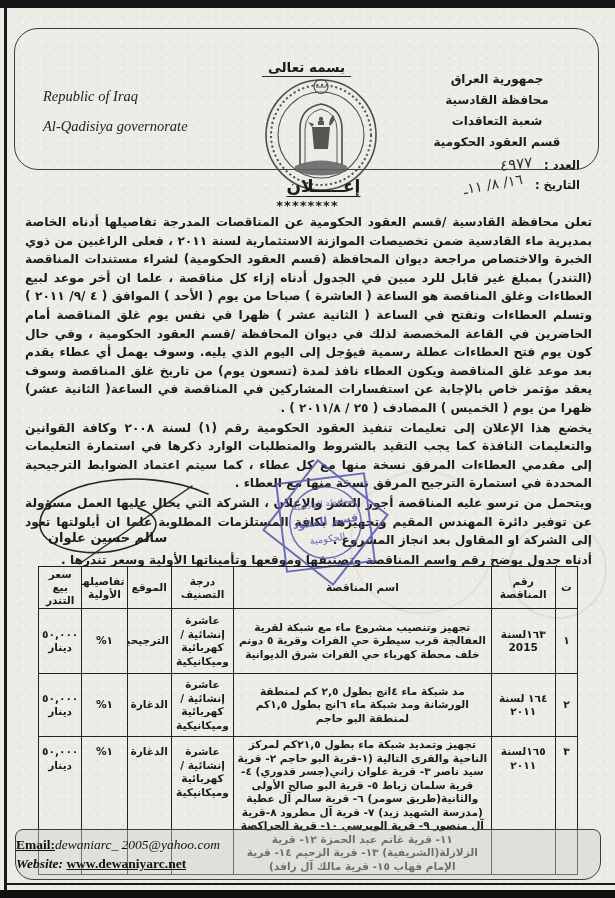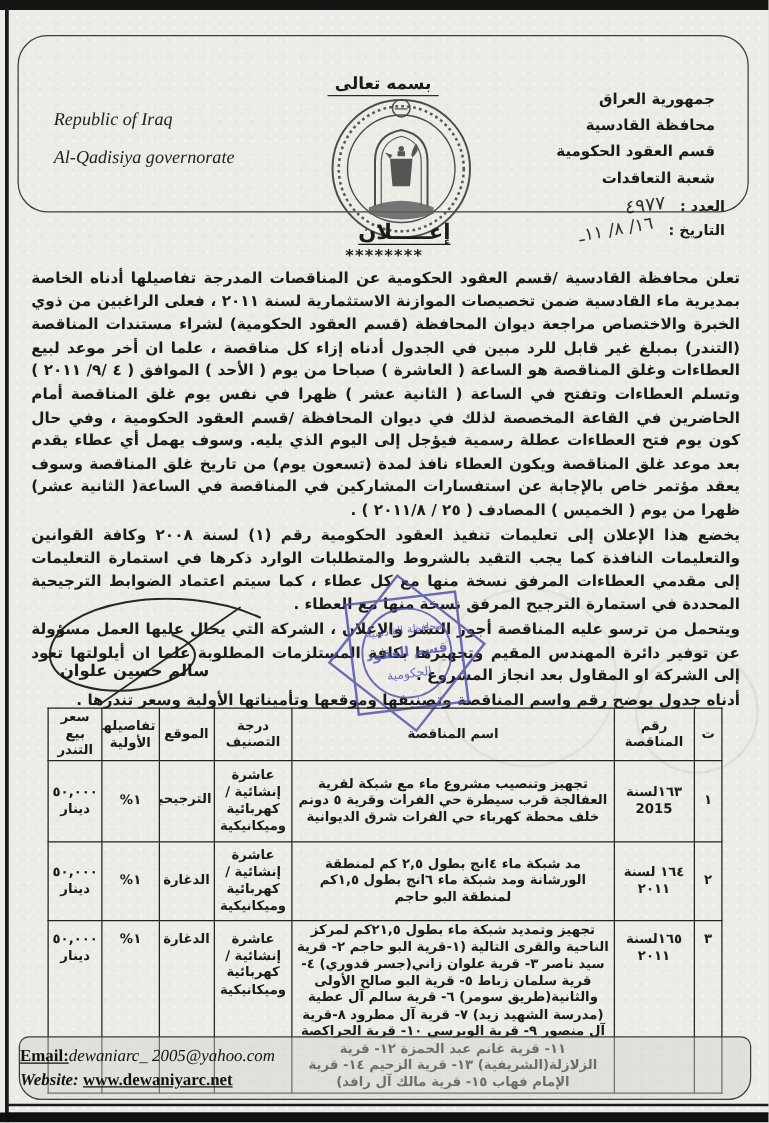--- a/index.html
+++ b/index.html
@@ -16,21 +16,21 @@
   .scan-edge-left{position:absolute;top:6px;left:4px;width:3px;height:892px;background:#1c1c1c;}
   .scan-bottom-line{position:absolute;left:6px;right:0;top:883px;height:5px;border-top:2.5px solid #1a1a1a;border-bottom:1.5px solid #2a2a2a;}
   .scan-bar-bottom{position:absolute;left:0;right:0;top:890px;height:8px;background:#101010;}
 
   
   .header-box{position:absolute;left:14px;top:28px;width:583px;height:140px;
     border:1.6px solid #3c3c3c;border-radius:24px;}
   .bismillah{position:absolute;left:0;top:30px;width:100%;text-align:center;
     font-size:13.5px;font-weight:bold;}
   .bismillah span{border-bottom:1px solid #2b2b2b;padding:0 6px 1px;}
-  .hdr-right{position:absolute;right:26px;top:40px;width:150px;direction:rtl;
+  .hdr-right{position:absolute;right:26px;top:40px;width:150px;text-align:center;direction:rtl;
     font-size:12px;font-weight:bold;line-height:21px;}
   .ref-line{position:absolute;right:18px;direction:rtl;font-size:11.5px;font-weight:bold;white-space:nowrap;}
   .ref-num{top:126px;}
   .ref-date{top:147px;}
   .hand{display:inline-block;font-size:15px;font-weight:normal;color:#2e2e2e;
     transform:rotate(-7deg) skewX(-6deg);letter-spacing:2px;margin-right:8px;}
   .hand2{transform:rotate(-10deg) skewX(-4deg);font-size:14px;letter-spacing:1px;}
   .hdr-left{position:absolute;left:28px;top:52px;font-family:"Liberation Serif",serif;
     font-style:italic;font-size:14.5px;line-height:30px;color:#222;}
   .seal{position:absolute;left:248px;top:48px;}
@@ -90,22 +90,22 @@
 
   <div class="scan-bar-top"></div>
   <div class="scan-edge-left"></div>
 
   <div class="header-box">
     <div class="bismillah"><span>بسمه تعالى</span></div>
 
     <div class="hdr-right">
       <div>جمهورية العراق</div>
       <div>محافظة القادسية</div>
+      <div>شعبة التعاقدات</div>
       <div>قسم العقود الحكومية</div>
-      <div>شعبة التعاقدات</div>
     </div>
     <div class="ref-line ref-num">
       <span>العدد :</span>
       <span class="hand">٤٩٧٧</span>
     </div>
     <div class="ref-line ref-date">
       <span>التاريخ :</span>
       <span class="hand hand2">١٦/ ٨/ ١١ـ</span>
     </div>
 

